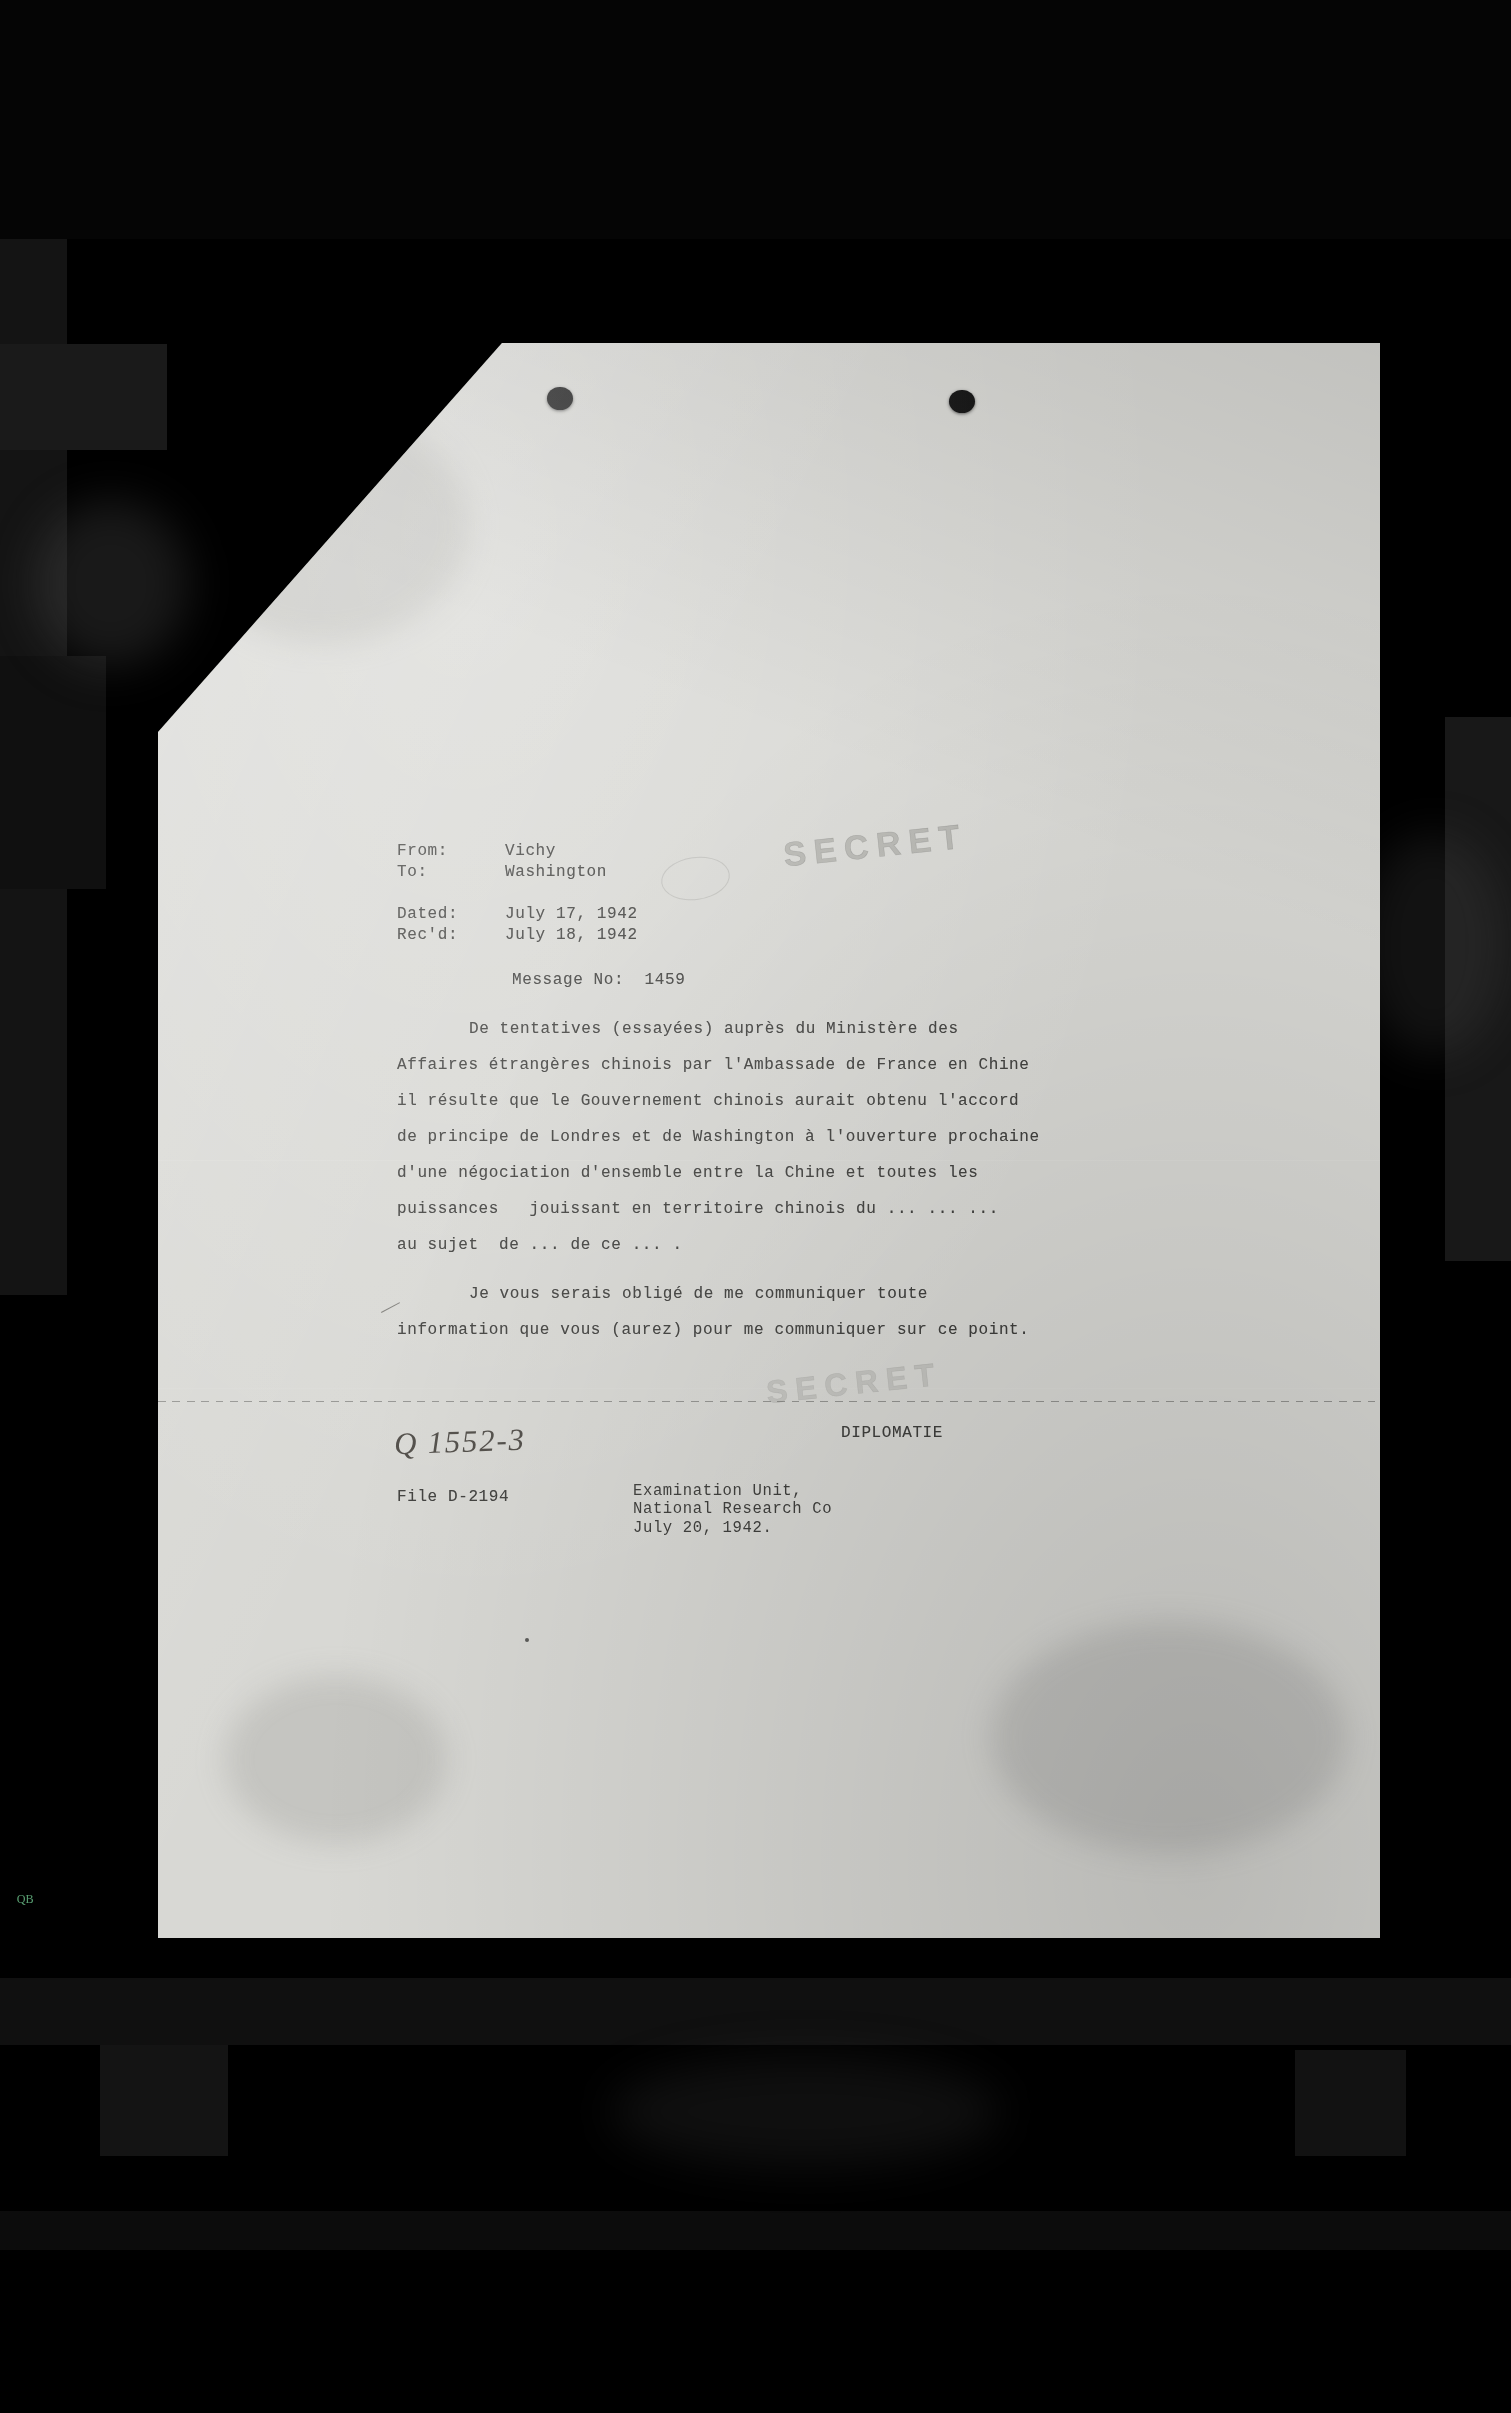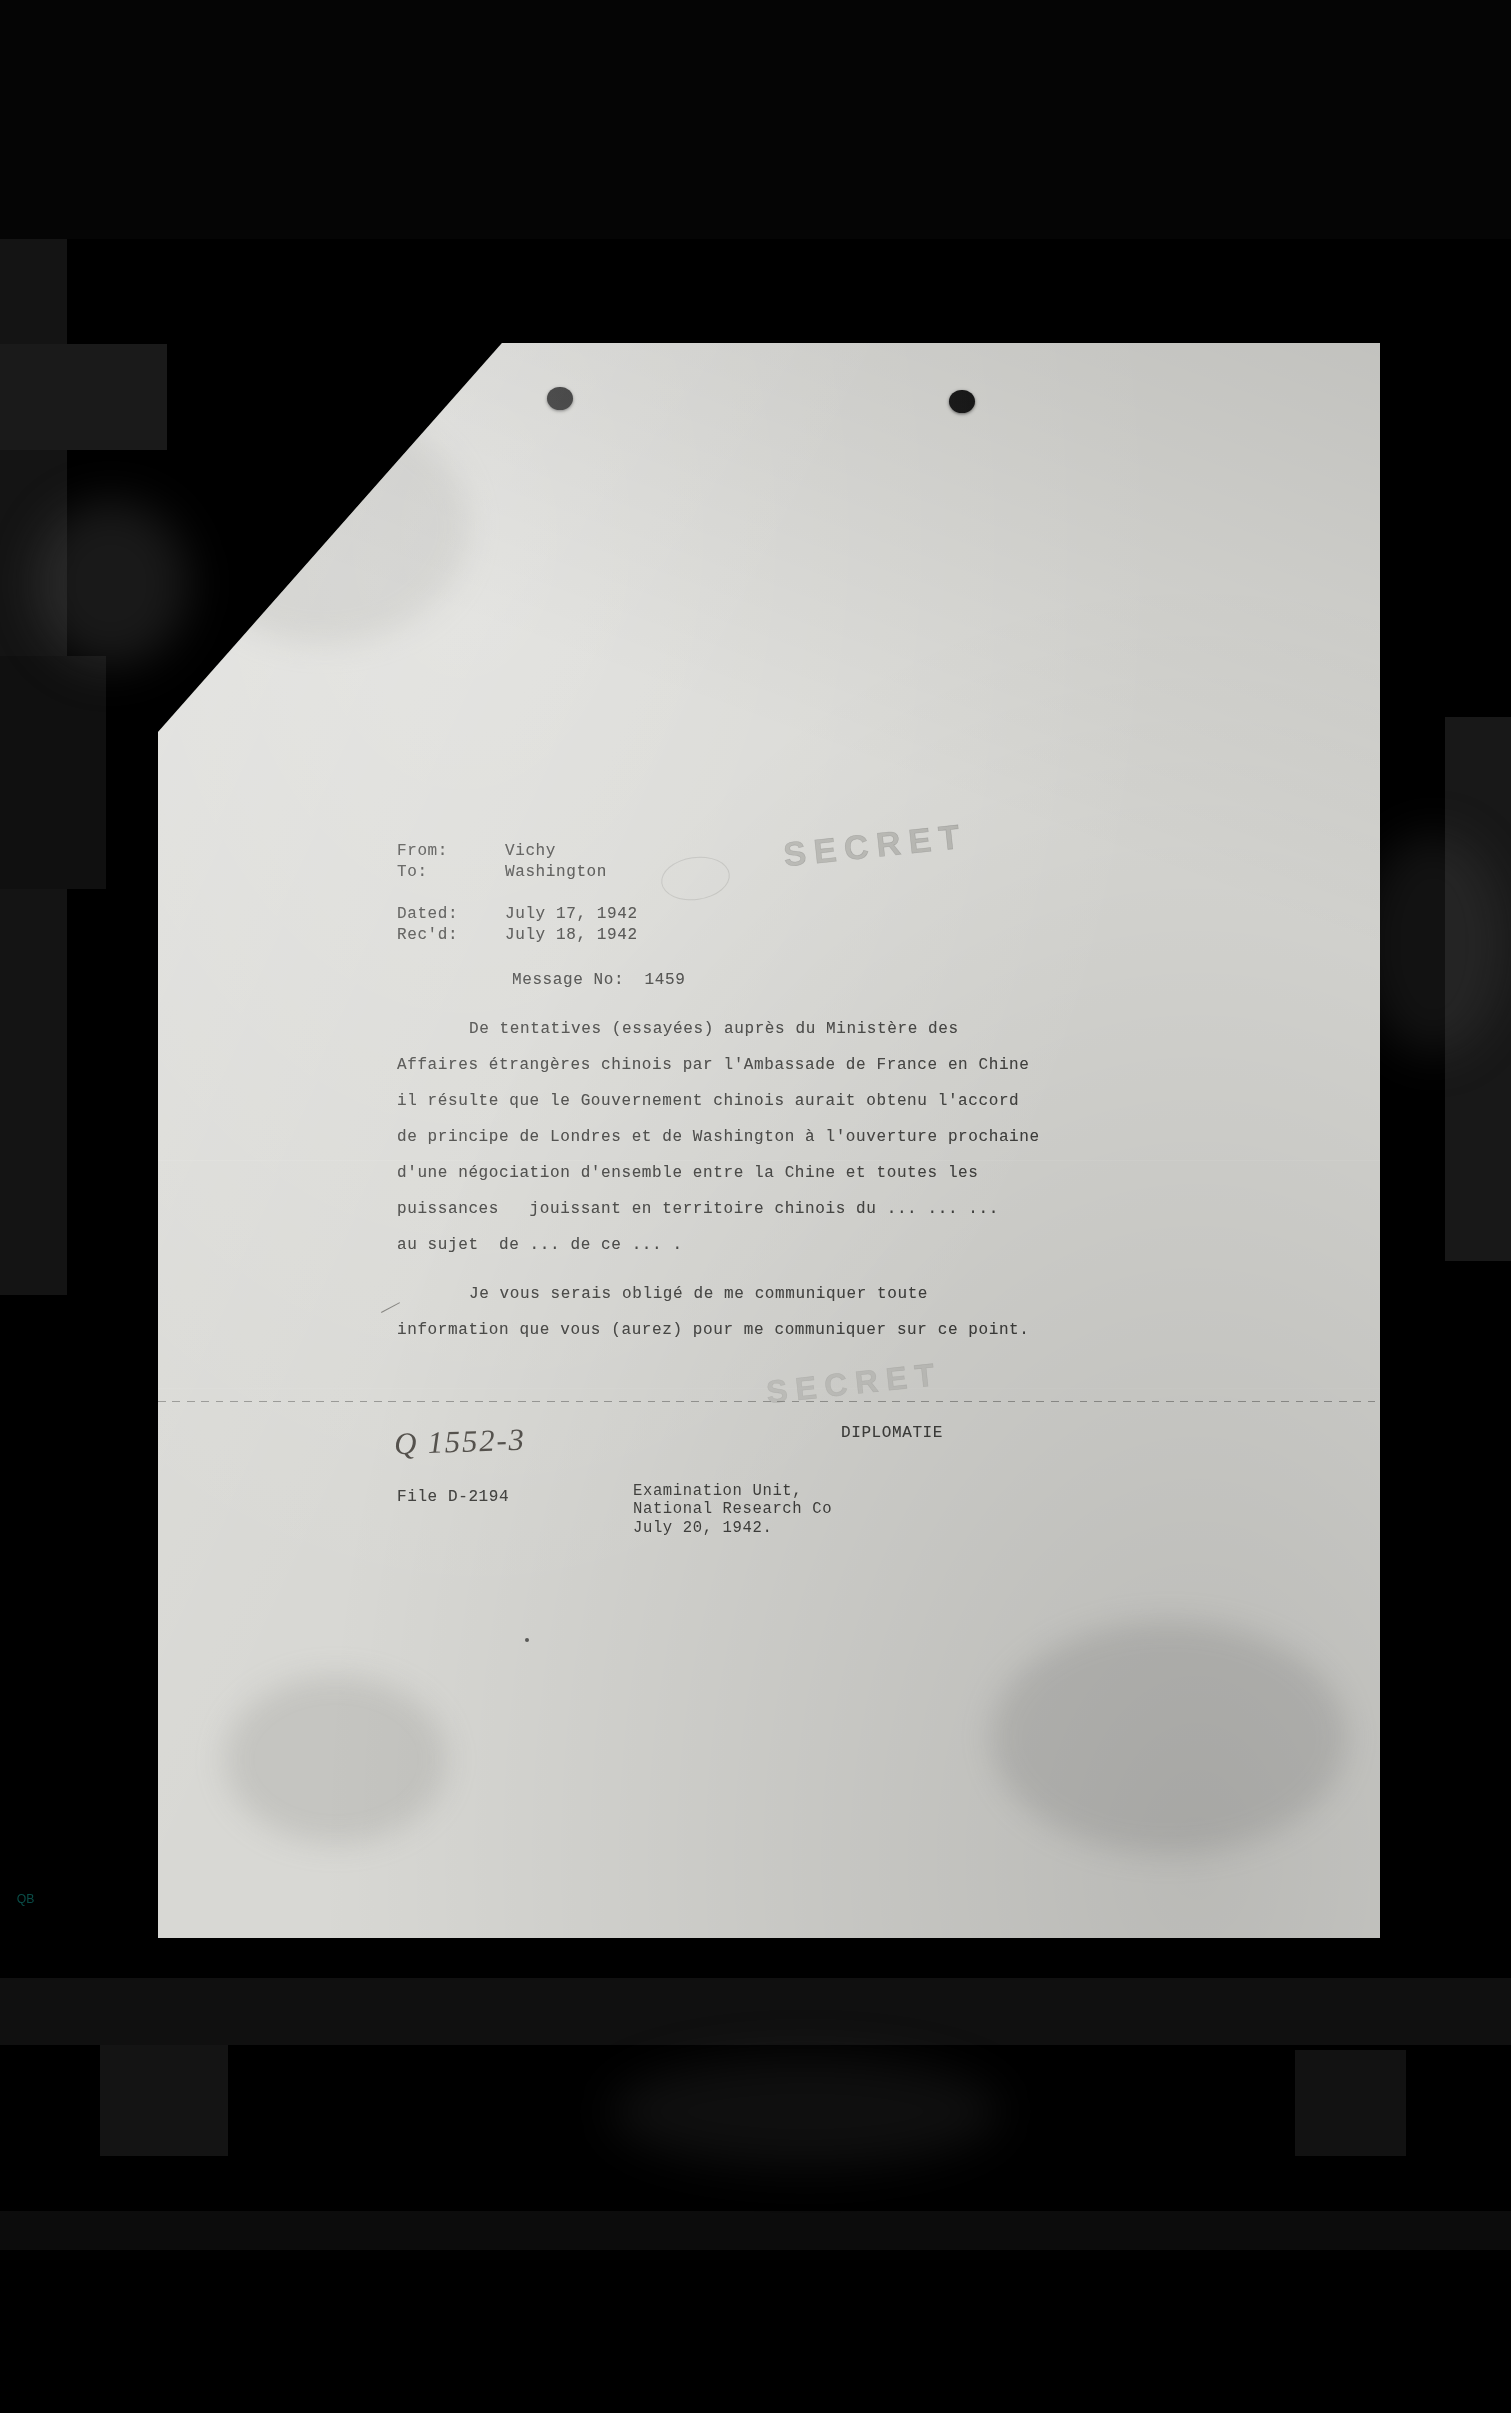--- a/index.html
+++ b/index.html
@@ -169,22 +169,22 @@
     height: 1.1px;
     background: rgba(255,255,255,0.22);
   }
   .seam.dashed {
     background: repeating-linear-gradient(90deg, rgba(90,90,88,0.55) 0 7.8px, rgba(90,90,88,0) 7.8px 14.4px);
   }
 
   
   .edge-mark {
     position: absolute;
-    color: #0f766e;
-    font-family: Liberation Sans, sans-serif;
+    color: #86efac;
+    font-family: Liberation Serif, serif;
     font-size: 12.2px;
     opacity: 0.65;
   }
 
   
   #pencil-tick {
     position: absolute;
     left: 222px;
     top: 964px;
     width: 21px;

